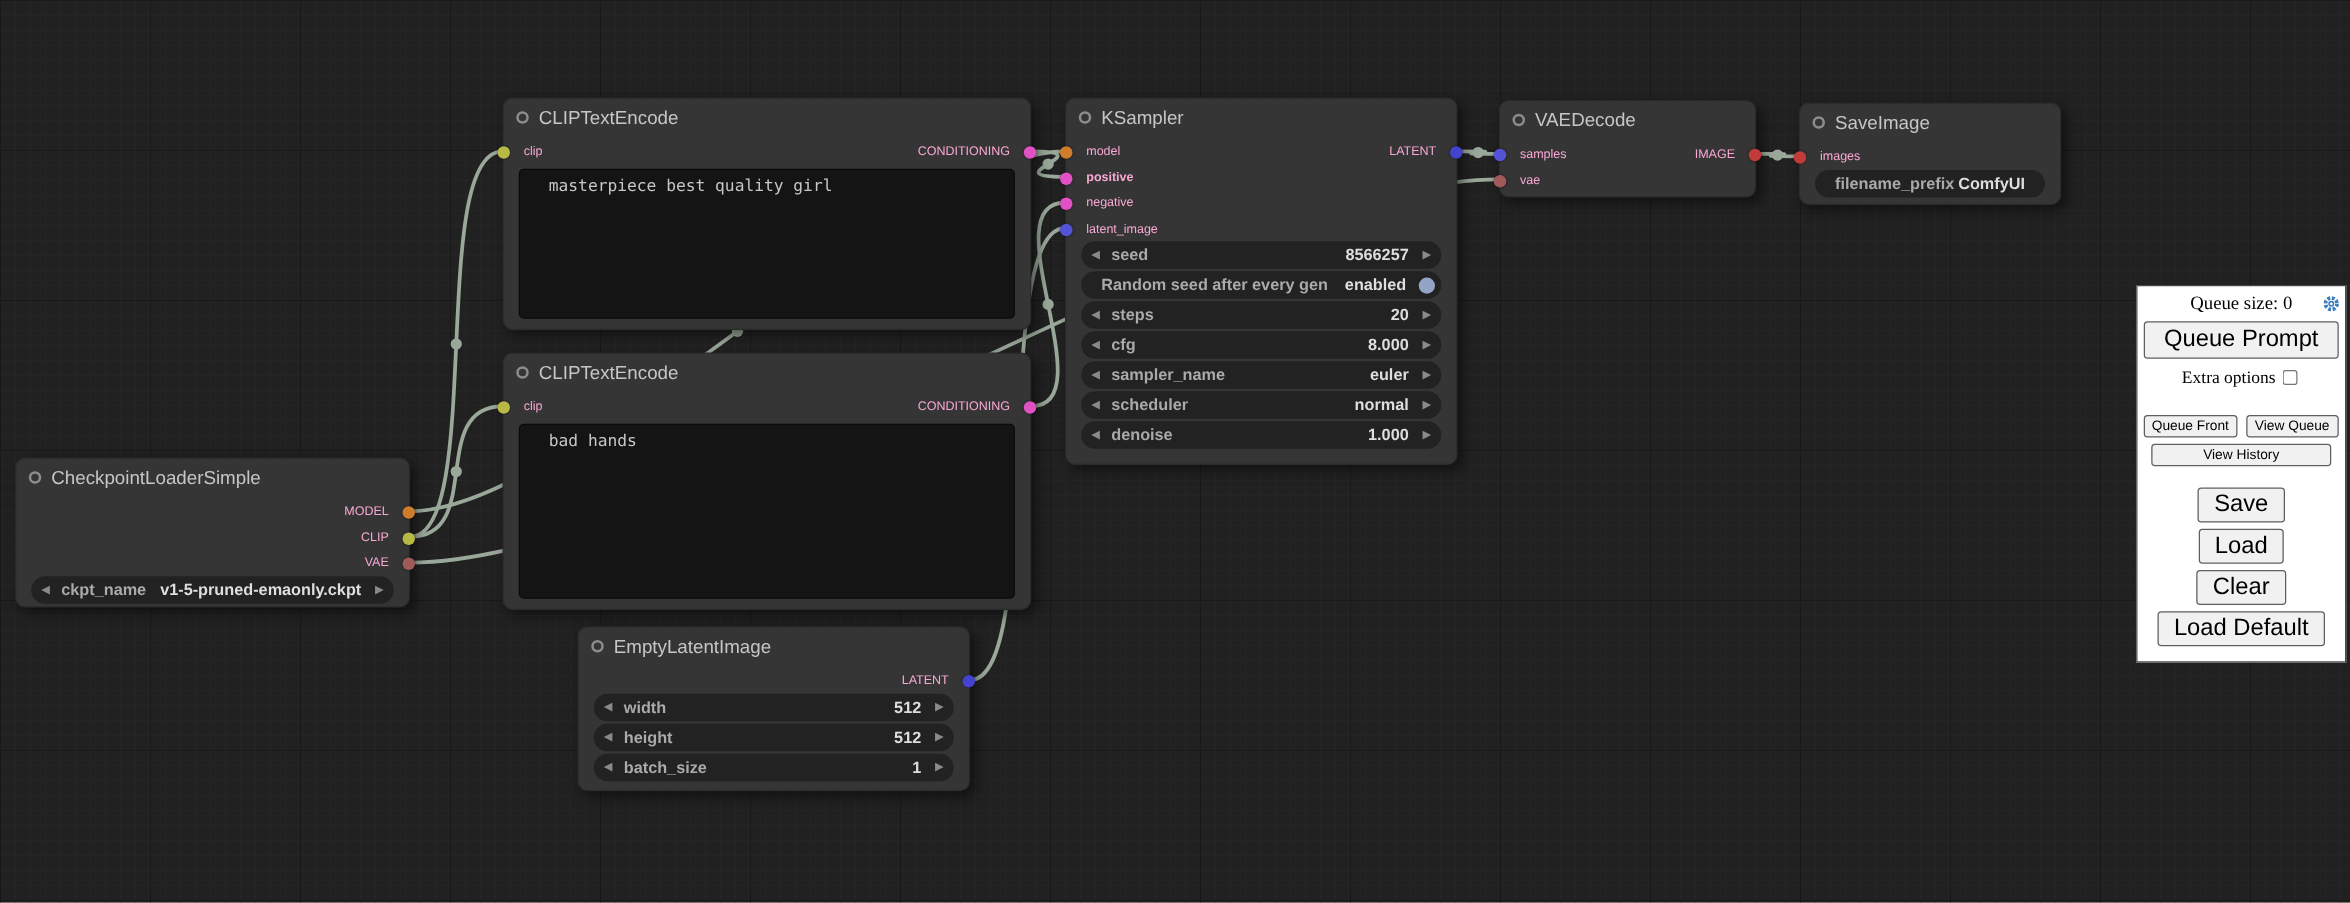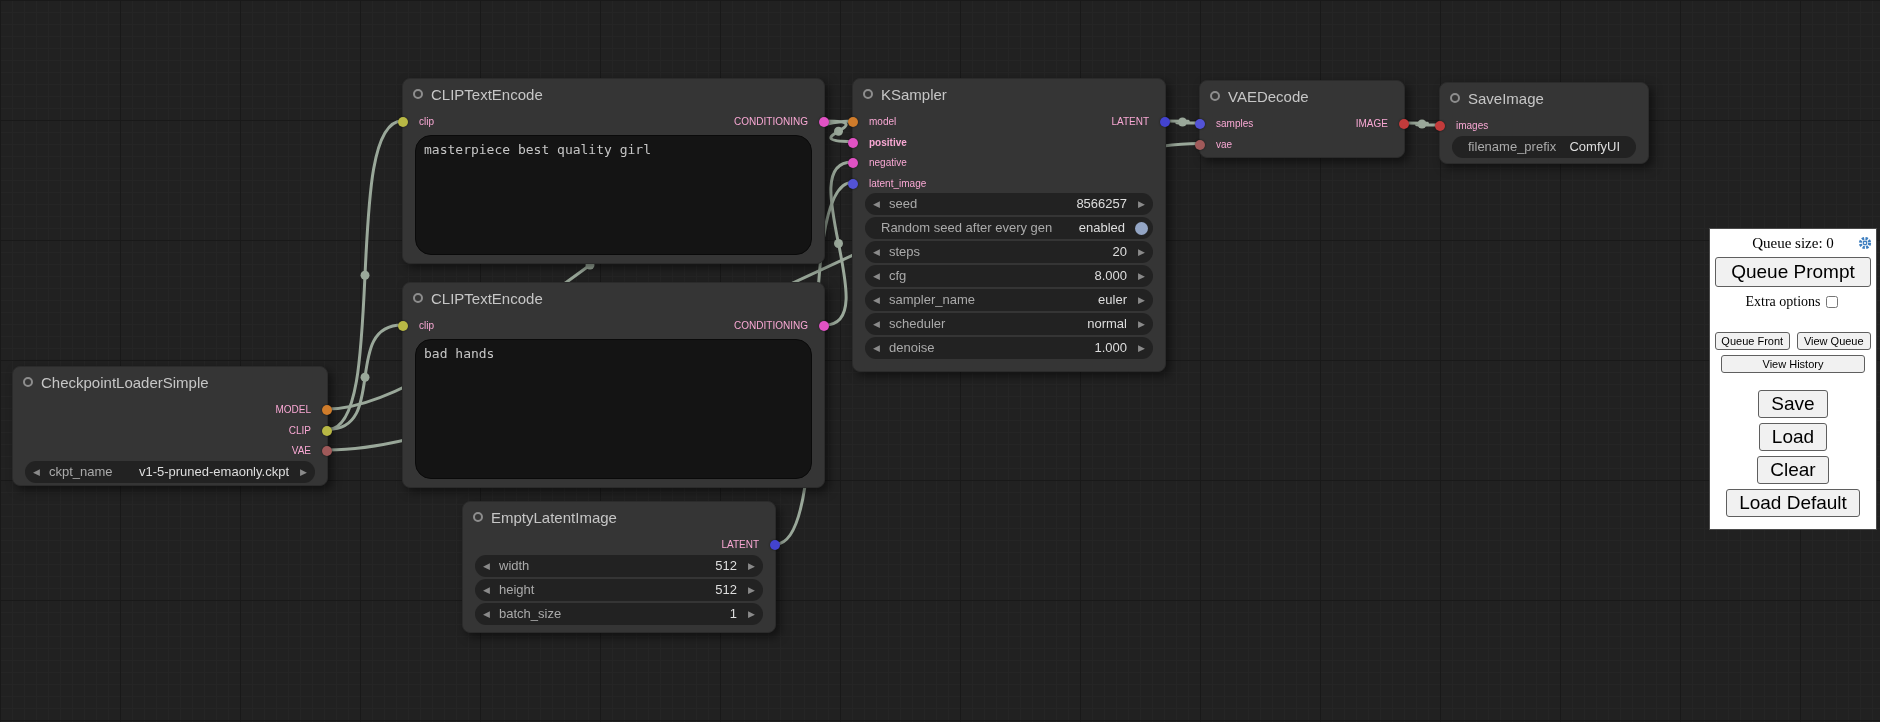--- a/index.html
+++ b/index.html
@@ -22,36 +22,36 @@
     color:#b8b8b8;
   }
   .node-title{height:30px;display:flex;align-items:center;gap:8px;padding-left:10px;
     font-size:15px;color:#c6c6c6;white-space:nowrap;overflow:hidden;}
   .collapse-dot{width:10px;height:10px;border-radius:50%;border:2px solid #8d8d8d;box-sizing:border-box;flex:0 0 auto;}
   .slot-dot{position:absolute;width:10px;height:10px;border-radius:50%;box-shadow:0 0 2px rgba(0,0,0,.6);}
   .slot-label{position:absolute;font-size:10px;line-height:18px;color:#f9a8d4;white-space:nowrap;}
   .slot-label.in{left:16px;}
   .slot-label.out{right:16px;}
   .widget{position:absolute;left:12px;right:12px;height:22px;background:#222222;border-radius:11px;
-    font-size:13px;color:#b0b0b0;}
+    font-size:13px;color:#b0b0b0;font-weight:bold;}
   .widget .arrow{position:absolute;top:0;line-height:22px;font-size:9px;color:#8a8a8a;
     font-family:"DejaVu Sans",sans-serif;cursor:pointer;}
   .widget .arrow.left{left:8px;}
   .widget .arrow.right{right:8px;}
   .widget .wlabel{position:absolute;left:24px;line-height:22px;color:#aaaaaa;white-space:nowrap;}
   .widget .wvalue{position:absolute;right:26px;line-height:22px;color:#dedede;white-space:nowrap;}
   .widget.text .wlabel{left:16px;}
   .widget.text .wvalue{right:16px;}
   .widget.toggle .wlabel{left:16px;}
   .widget.toggle .wvalue{right:28px;}
   .toggle-dot{position:absolute;right:5px;top:4.5px;width:13px;height:13px;border-radius:50%;}
   textarea.prompt{
     position:absolute;left:12px;right:12px;width:calc(100% - 24px);box-sizing:border-box;
-    background:#141414;border:1px solid #0a0a0a;border-radius:16px;
-    color:#c6c6c6;font:13px "DejaVu Sans Mono",monospace;padding:6px 8px;resize:none;outline:none;
+    background:#141414;border:1px solid #0a0a0a;border-radius:4px;
+    color:#c6c6c6;font:13px "DejaVu Sans Mono",monospace;padding:6px 23px;resize:none;outline:none;
   }
   
   #menu{
     position:absolute;left:1709px;top:228px;width:168px;z-index:3;box-sizing:border-box;
     background:#ffffff;border:1px solid #4a4a4a;padding:5px 5px 7px;
     font-family:"Liberation Serif",serif;color:#000;text-align:center;
   }
   .menu-queue-size{position:relative;font-size:15px;margin:1px 0 5px;line-height:16px;}
   .gear{position:absolute;right:-1px;top:1px;width:14px;height:14px;cursor:pointer;}
   #menu button{

